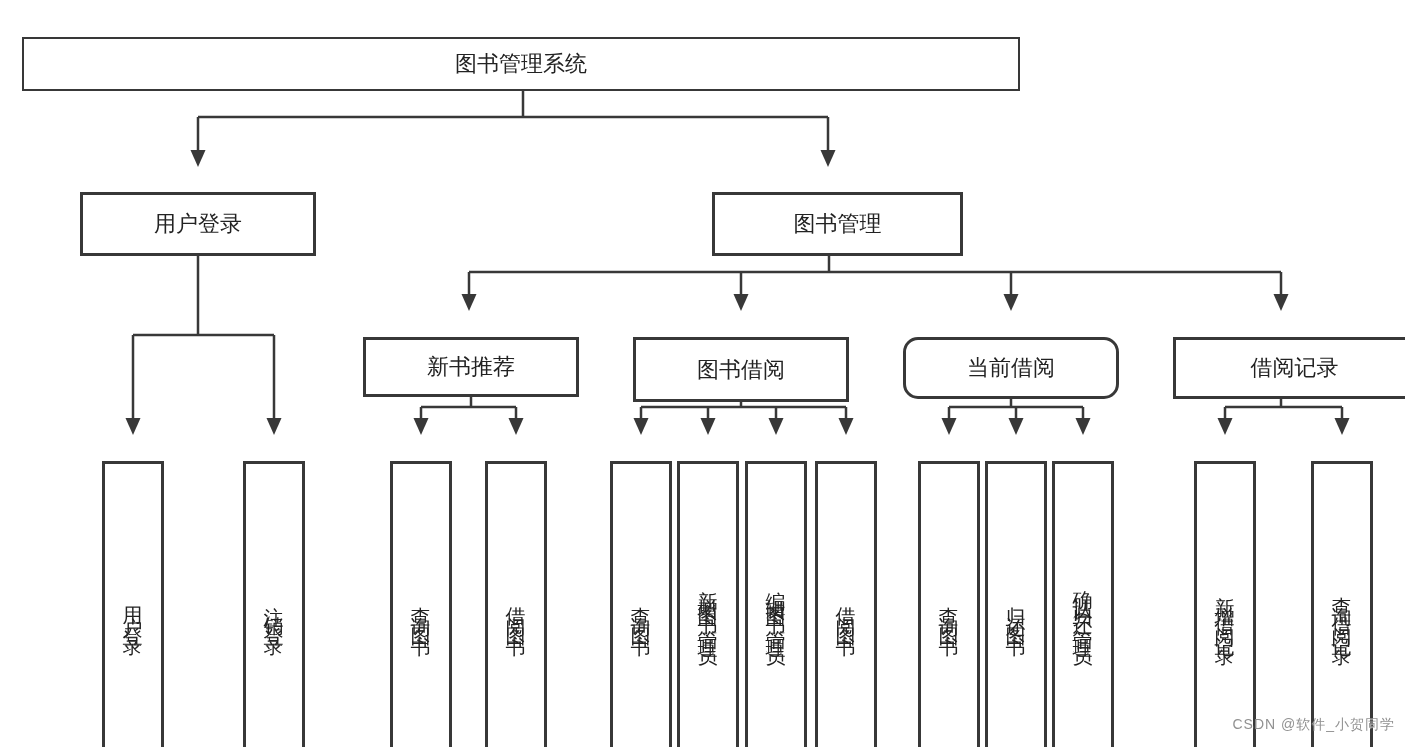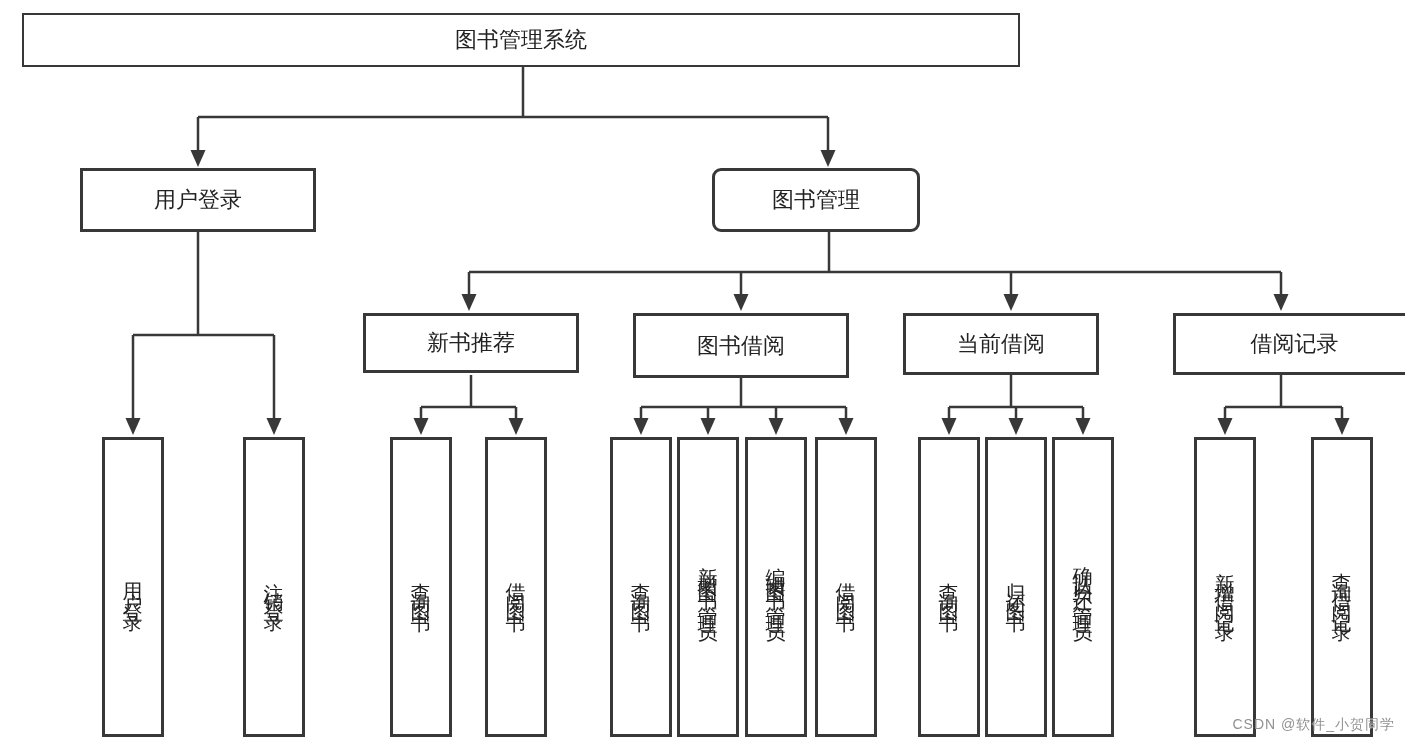--- a/index.html
+++ b/index.html
@@ -26,20 +26,21 @@
   .node {
     position: absolute;
     box-sizing: border-box;
     background: #ffffff;
     border: 3px solid #383838;
     display: flex;
     align-items: center;
     justify-content: center;
     color: #222222;
     z-index: 2;
+    margin-top: 24px;
   }
   .node.root {
     left: 22px; top: 13px;
     width: 998px; height: 54px;
     border-width: 2px;
     font-size: 22px;
   }
   .node.lvl {
     height: 64px;
     font-size: 22px;
@@ -116,31 +117,31 @@
     </g>
   </svg>
 
   <div class="node root">
     <span>图书管理系统</span>
   </div>
 
   <div class="node lvl" style="left:80px; top:168px; width:236px;">
     <span>用户登录</span>
   </div>
-  <div class="node lvl" style="left:712px; top:168px; width:208px;border-radius:9px;">
+  <div class="node lvl" style="left:712px; top:168px; width:251px;">
     <span>图书管理</span>
   </div>
 
   <div class="node lvl" style="left:363px; top:313px; width:216px; height:60px;">
     <span>新书推荐</span>
   </div>
   <div class="node lvl" style="left:633px; top:313px; width:216px; height:65px;">
     <span>图书借阅</span>
   </div>
-  <div class="node lvl" style="left:903px; top:313px; width:196px; height:62px;">
+  <div class="node lvl" style="left:903px; top:313px; width:216px; height:62px;border-radius:15px;">
     <span>当前借阅</span>
   </div>
   <div class="node lvl" style="left:1173px; top:313px; width:243px; height:62px;">
     <span>借阅记录</span>
   </div>
 
   <div class="node leaf" style="left:102px;">
     <span class="vtext">用户登录</span>
   </div>
   <div class="node leaf" style="left:243px;">

